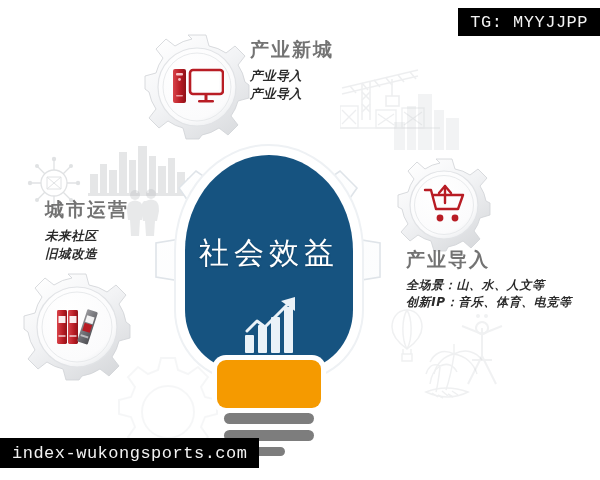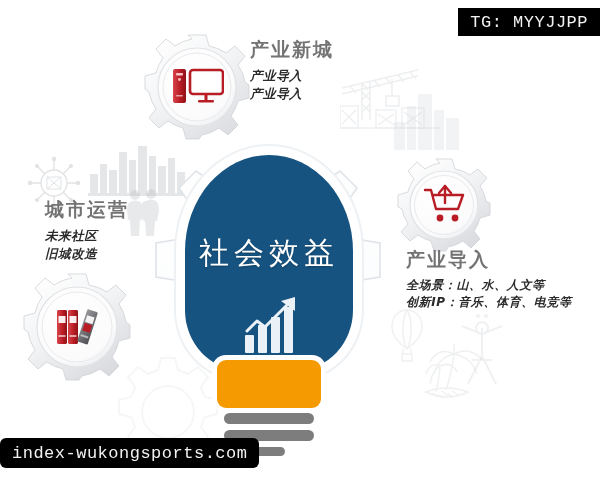--- a/index.html
+++ b/index.html
@@ -17,21 +17,21 @@
   
   .watermark{
     position:absolute;
     background:#000000;
     color:#f2f2f2;
     font-family:Liberation Mono, monospace;
     letter-spacing:.5px;
     display:flex;align-items:center;justify-content:center;
   }
   #wm-top{ right:0; top:8px; height:28px; padding:0 12px; font-size:17px; }
-  #wm-bottom{ left:0; bottom:12px; height:30px; padding:0 12px; font-size:17px;border-radius:6px; }
+  #wm-bottom{ left:0; bottom:12px; height:30px; padding:0 12px; font-size:17px; }
 
   
   .deco{position:absolute;pointer-events:none;}
   .deco svg{display:block;}
 
   
   #center-gear{ position:absolute; left:148px; top:140px; width:240px; height:240px; }
 
   
   #bulb{ position:absolute; left:185px; top:155px; width:168px; height:270px; }

